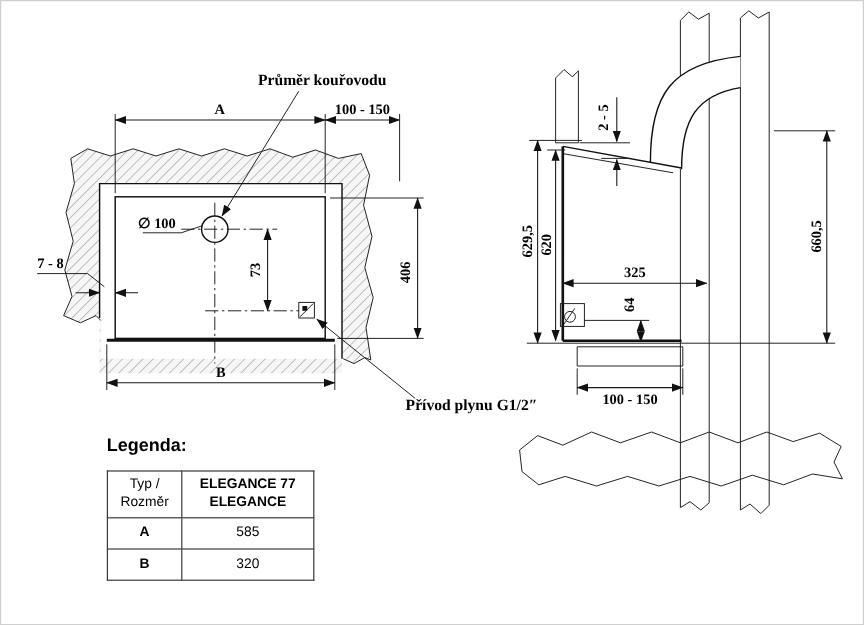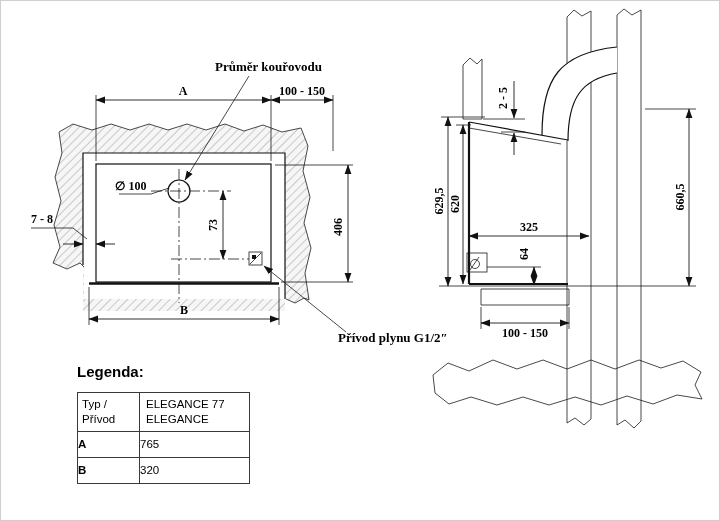--- a/index.html
+++ b/index.html
@@ -6,26 +6,26 @@
   html,body{background:#fff}
   .page{position:relative;width:720px;height:521px;background:#fff;border:1px solid #cfcfcf;overflow:hidden;font-family:"Liberation Sans",sans-serif}
   svg.draw{position:absolute;left:0;top:0}
   .thin{stroke:#1a1a1a;stroke-width:.8;fill:none}
   .cl{stroke:#1a1a1a;stroke-width:.8;fill:none;stroke-dasharray:11 3 2 3}
   .dim{stroke:#1a1a1a;stroke-width:.9;fill:none}
   .ol{stroke:#111;stroke-width:1.2;fill:none}
   .olthick{stroke:#111;stroke-width:2.4;fill:none}
   .dimtxt{font:700 12px "Liberation Serif",serif;fill:#000}
   .lbltxt{font:700 13px "Liberation Serif",serif;fill:#000}
-  .legend{position:absolute;left:76px;top:362px}
+  .legend{position:absolute;left:88px;top:362px}
   .legend-title{font:700 15px "Liberation Sans",sans-serif;color:#000;margin-bottom:12px}
   table.spec{border-collapse:collapse;font:11.5px "Liberation Sans",sans-serif;color:#000}
-  table.spec th,table.spec td{border:1px solid #3a3a3a;text-align:left;vertical-align:middle;background:#fff}
+  table.spec th,table.spec td{border:1px solid #3a3a3a;text-align:center;vertical-align:middle;background:#fff}
   table.spec th.c1{width:62px;font-weight:400;padding:4px 4px;line-height:1.3}
-  table.spec th.c2{width:110px;font-weight:400;padding:4px 6px;line-height:1.3}
+  table.spec th.c2{width:110px;font-weight:700;padding:4px 6px;line-height:1.3}
   table.spec td{height:26px}
   table.spec td.rowlabel{font-weight:700}
 </style>
 </head>
 <body>
 
 <div class="page">
 <svg class="draw" width="720" height="521" viewBox="0 0 720 521">
   <defs>
     <pattern id="hatch" width="6" height="6" patternUnits="userSpaceOnUse" patternTransform="rotate(45)">
@@ -123,30 +123,30 @@
   </g>
 </svg>
 
 <div class="legend">
   <div class="legend-title">Legenda:</div>
   <table class="spec">
     <tbody>
       <tr>
         <th class="c1">
           <span>Typ /</span><br>
-          <span>Přívod</span>
+          <span>Rozměr</span>
         </th>
         <th class="c2">
           <span>ELEGANCE 77</span><br>
           <span>ELEGANCE</span>
         </th>
       </tr>
       <tr>
         <td class="rowlabel">A</td>
-        <td>765</td>
+        <td>585</td>
       </tr>
       <tr>
         <td class="rowlabel">B</td>
         <td>320</td>
       </tr>
     </tbody>
   </table>
 </div>
 </div>
 

